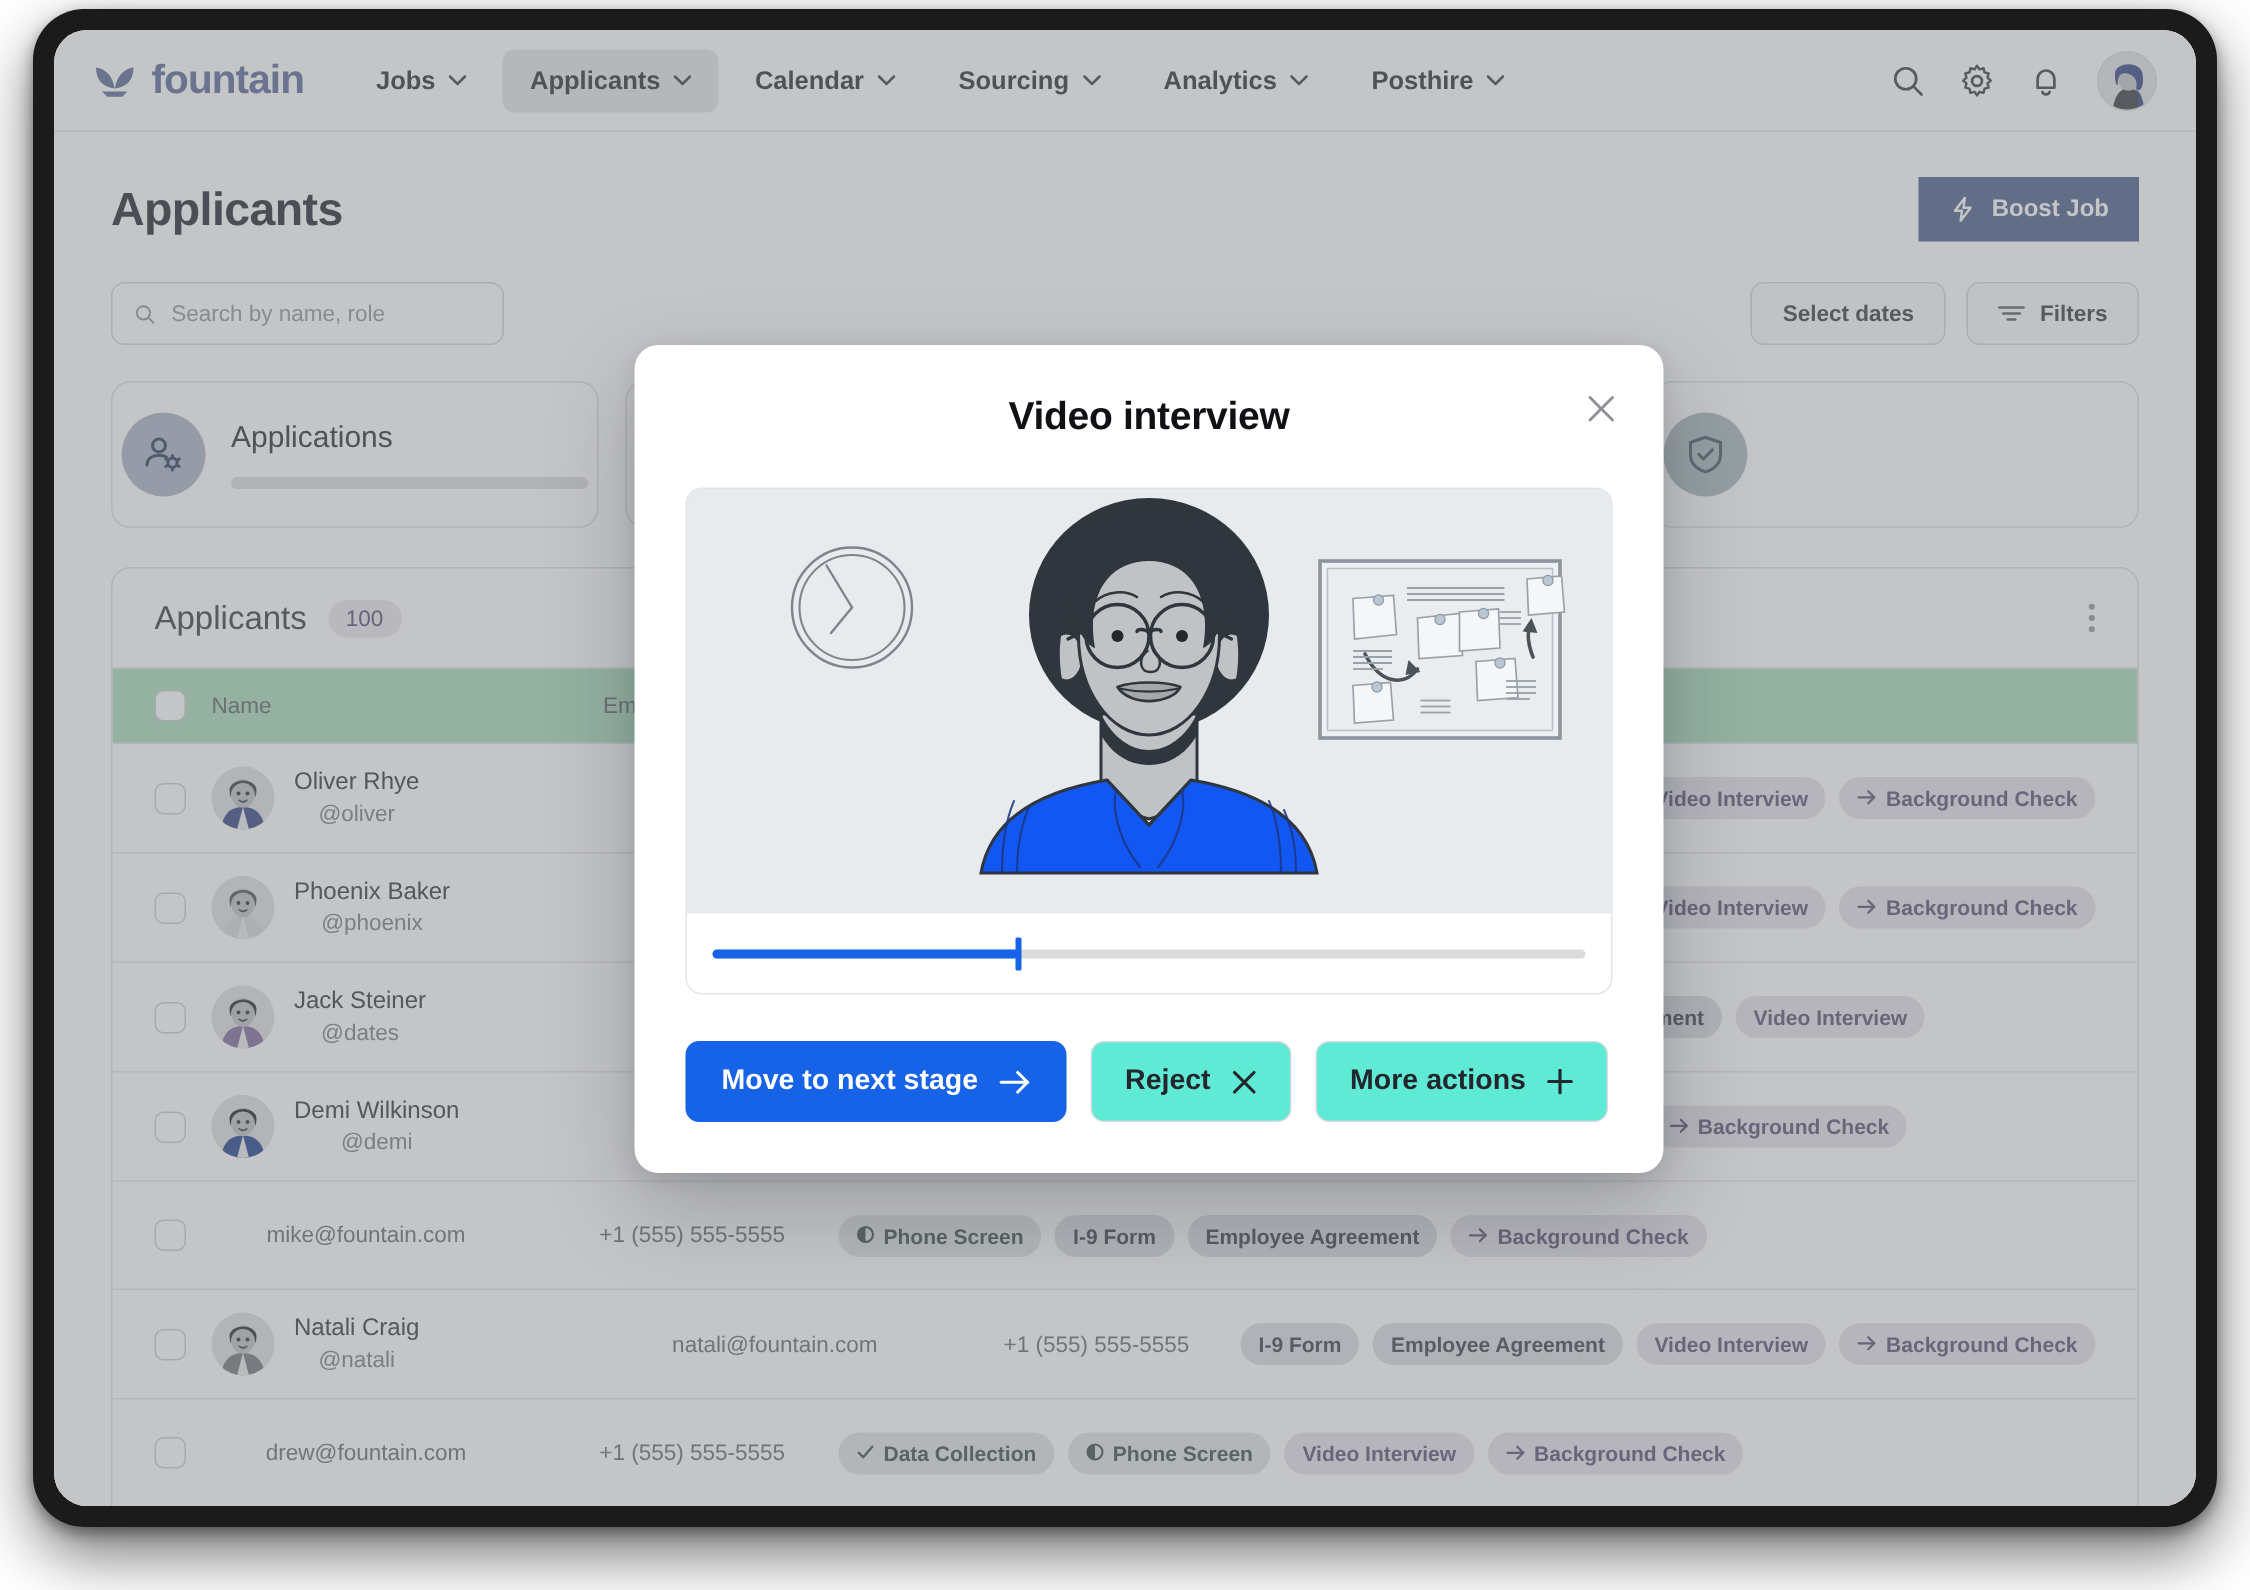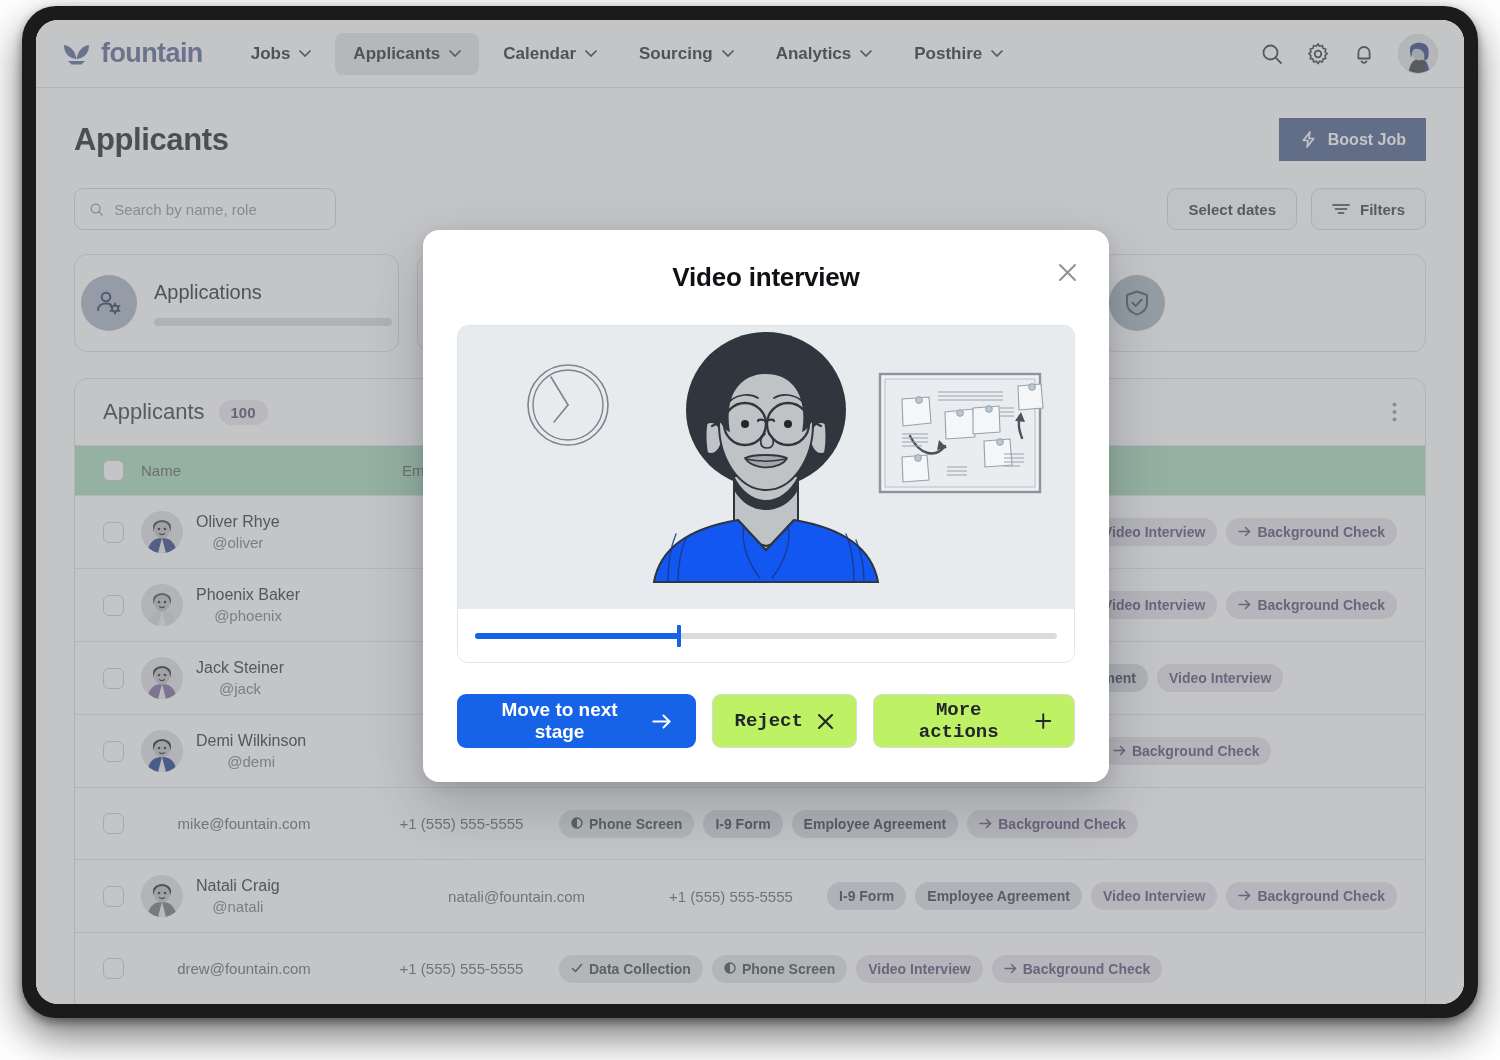--- a/index.html
+++ b/index.html
@@ -174,21 +174,21 @@
     overflow: hidden;
   }
   .table-head-row {
     display: flex; align-items: center;
     padding: 20px 28px;
   }
   .table-title { font-size: 22px; color: #4b5058; font-weight: 400; }
   .count-pill {
     margin-left: 14px;
     background: #eeeaf6; color: #7159a8;
-    font-size: 15px; font-weight: 700;
+    font-size: 15px; font-weight: 400;
     padding: 4px 12px; border-radius: 20px;
   }
   .kebab { margin-left: auto; cursor: pointer; display:block; }
 
   .thead {
     display: flex; align-items: center;
     background: #86efac;
     border-top: 1px solid #e6e8eb;
     border-bottom: 1px solid #e6e8eb;
     padding: 14px 28px;
@@ -293,27 +293,27 @@
   .btn-primary {
     background: #1763e8; color: #fff;
     border: none; border-radius: 9px;
     font-size: 19px; font-weight: 700;
     padding: 0 24px; height: 54px;
     display: flex; align-items: center; gap: 14px;
     cursor: pointer;
     font-family: "Liberation Sans", sans-serif;
   }
   .btn-outline {
-    background: #bef264; color: #23262c;
+    background: #5eead4; color: #23262c;
     border: 1px solid #d6d9de; border-radius: 9px;
     font-size: 19px; font-weight: 700;
     padding: 0 22px; height: 54px;
     display: flex; align-items: center; gap: 14px;
     cursor: pointer;
-    font-family: Liberation Mono, monospace;
+    font-family: Liberation Sans, sans-serif;
   }
 </style>
 </head>
 <body>
 
 <div id="device-frame">
 <div id="app-window">
 
   <div id="page-root">
 
@@ -603,21 +603,21 @@
              <path d="M21 27 L17 42 L25 42 Z" fill="#eceef1"></path>
              <ellipse cx="21" cy="18" rx="8" ry="9.5" fill="#c4c7cc"></ellipse>
              <path d="M12 16 C12 7 30 7 30 16 C30 18 29.4 20 29 21 C29.6 14 25 11 21 11 C17 11 12.4 14 13 21 C12.6 20 12 18 12 16 Z" fill="#3b4148"></path>
              <circle cx="18" cy="18" r="1.3" fill="#3d434a"></circle>
              <circle cx="24" cy="18" r="1.3" fill="#3d434a"></circle>
              <path d="M18.5 22.5 c1.6 1.4 3.4 1.4 5 0" fill="none" stroke="#3d434a" stroke-width="1.1" stroke-linecap="round"></path>
            </svg>
          </div>
          <div>
            <div class="p-name">Jack Steiner</div>
-           <div class="p-handle">@jack</div>
+           <div class="p-handle">@dates</div>
          </div>
        </div>
        <div class="col-email cell-txt">jack@fountain.com</div>
        <div class="col-phone cell-txt">+1 (555) 555-5555</div>
        <div class="col-stage">
          <div class="tags">
                     <span class="tag teal">
                       <span><svg width="12" height="12" viewBox="0 0 12 12">
                           <circle cx="6" cy="6" r="5" fill="none" stroke="currentColor" stroke-width="1.4"></circle>
                           <path d="M6 1 A5 5 0 0 0 6 11 Z" fill="currentColor"></path>

